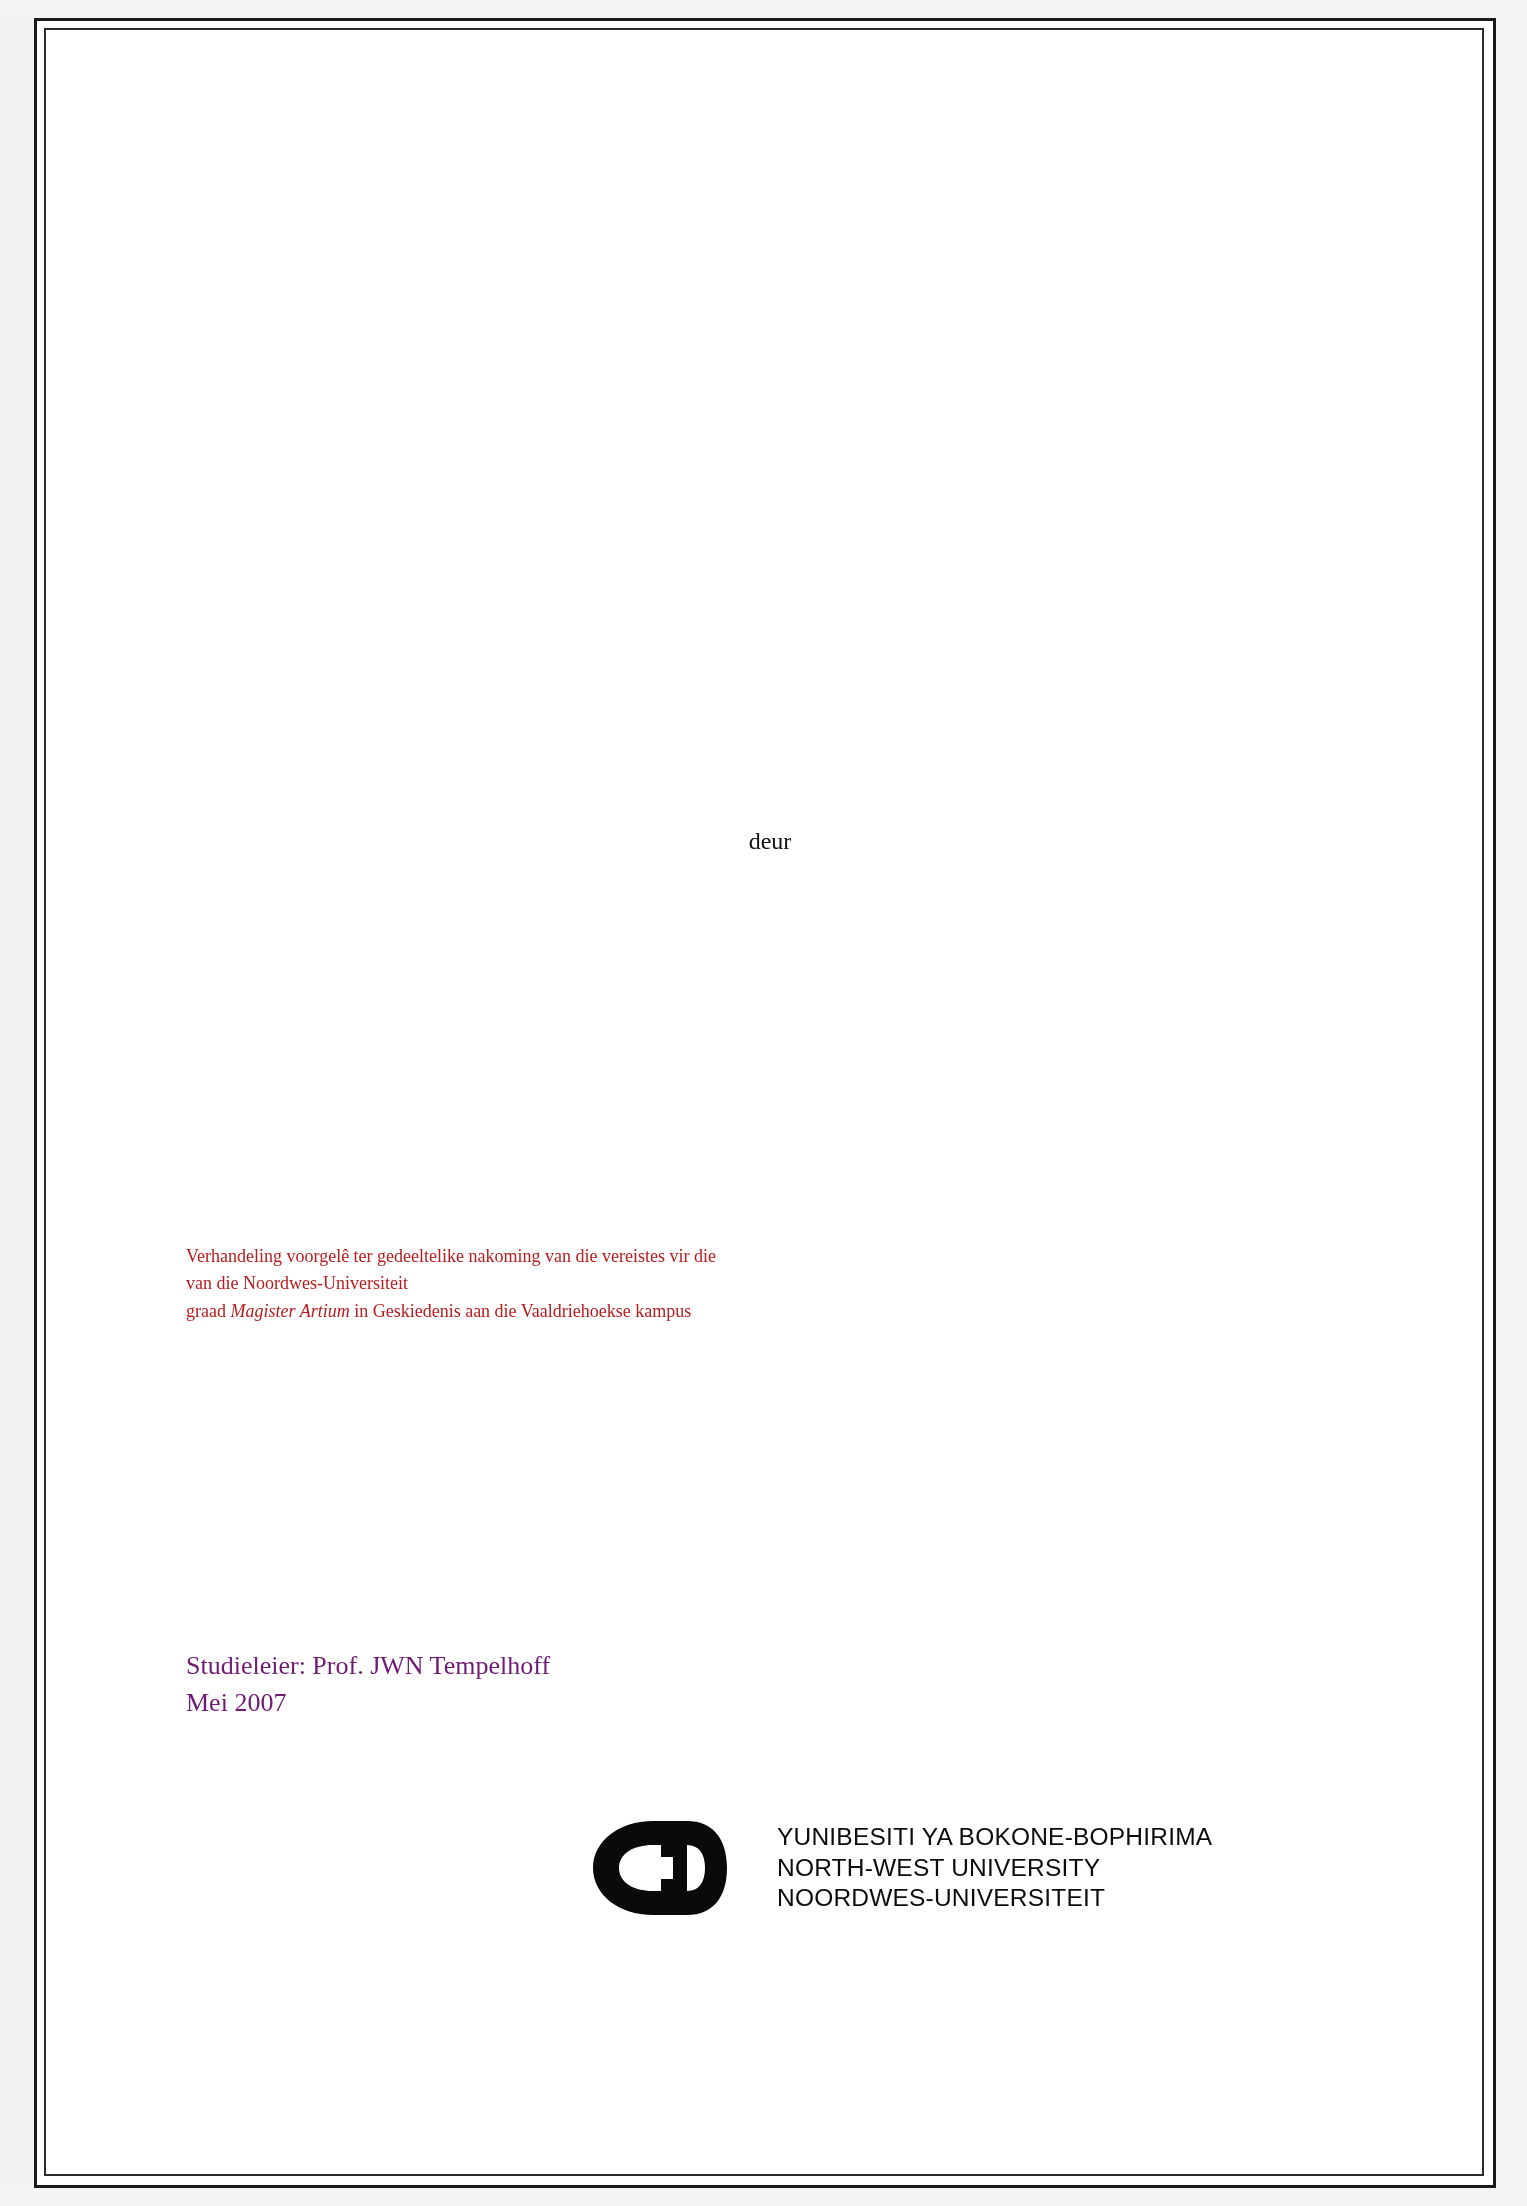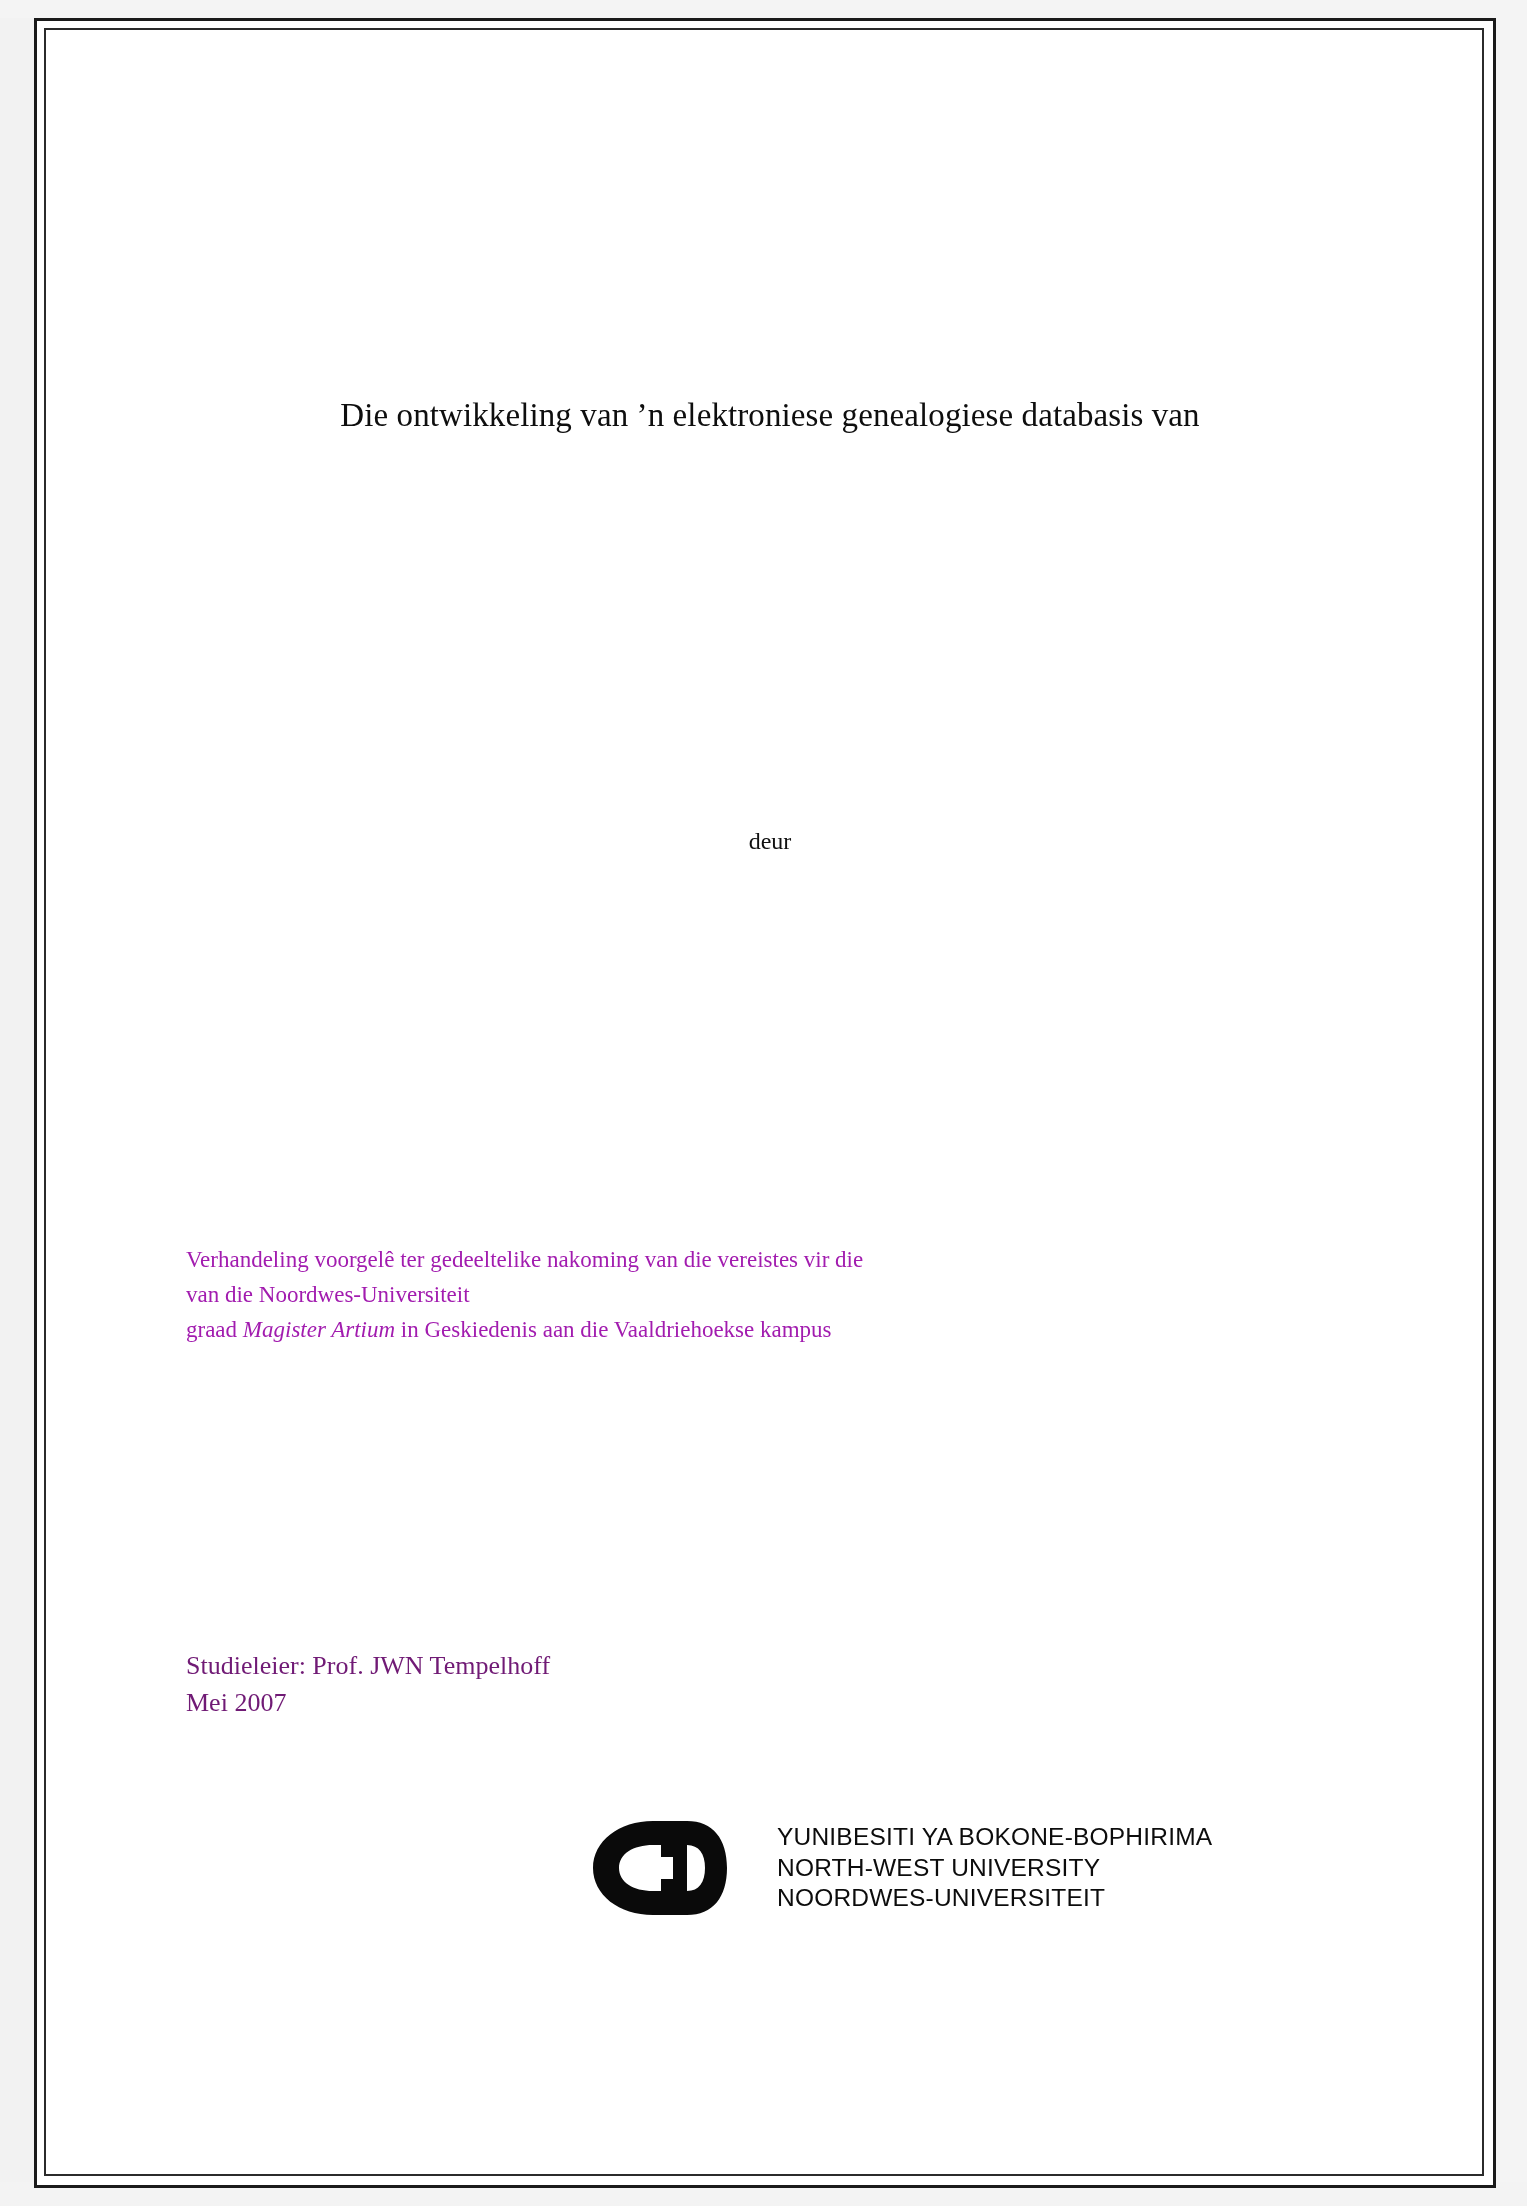--- a/index.html
+++ b/index.html
@@ -88,23 +88,23 @@
     text-align: center;
     font-size: 29px;
     color: #0e0e0e;
   }
 
   .statement {
     position: absolute;
     left: 66px;
     top: 1215px;
     width: 1160px;
-    font-size: 23px;
+    font-size: 18px;
     line-height: 1.52;
-    color: #a21caf;
+    color: #b91c1c;
   }
   .statement .just {
     text-align: justify;
     text-justify: inter-word;
   }
   .statement .left {
     text-align: left;
   }
   .statement em {
     font-style: italic;
@@ -183,21 +183,20 @@
   <div class="scan-edge-right"></div>
   <div class="scan-edge-top"></div>
   <div class="scan-edge-bottom"></div>
 
   <div class="page-frame-outer"></div>
   <div class="page-frame-inner"></div>
 
   <div class="content">
 
     <div class="title-block">
-      <div class="title-line">Die ontwikkeling van ’n elektroniese genealogiese databasis van</div>
     </div>
 
     <div class="byline-label">deur</div>
 
 
     <div class="statement">
       <div class="just">Verhandeling voorgelê ter gedeeltelike nakoming van die vereistes vir die</div>
       <div class="left">van die Noordwes-Universiteit</div>
       <div class="left"><span>graad </span><em>Magister Artium</em><span> in Geskiedenis aan die Vaaldriehoekse kampus</span></div>
     </div>

